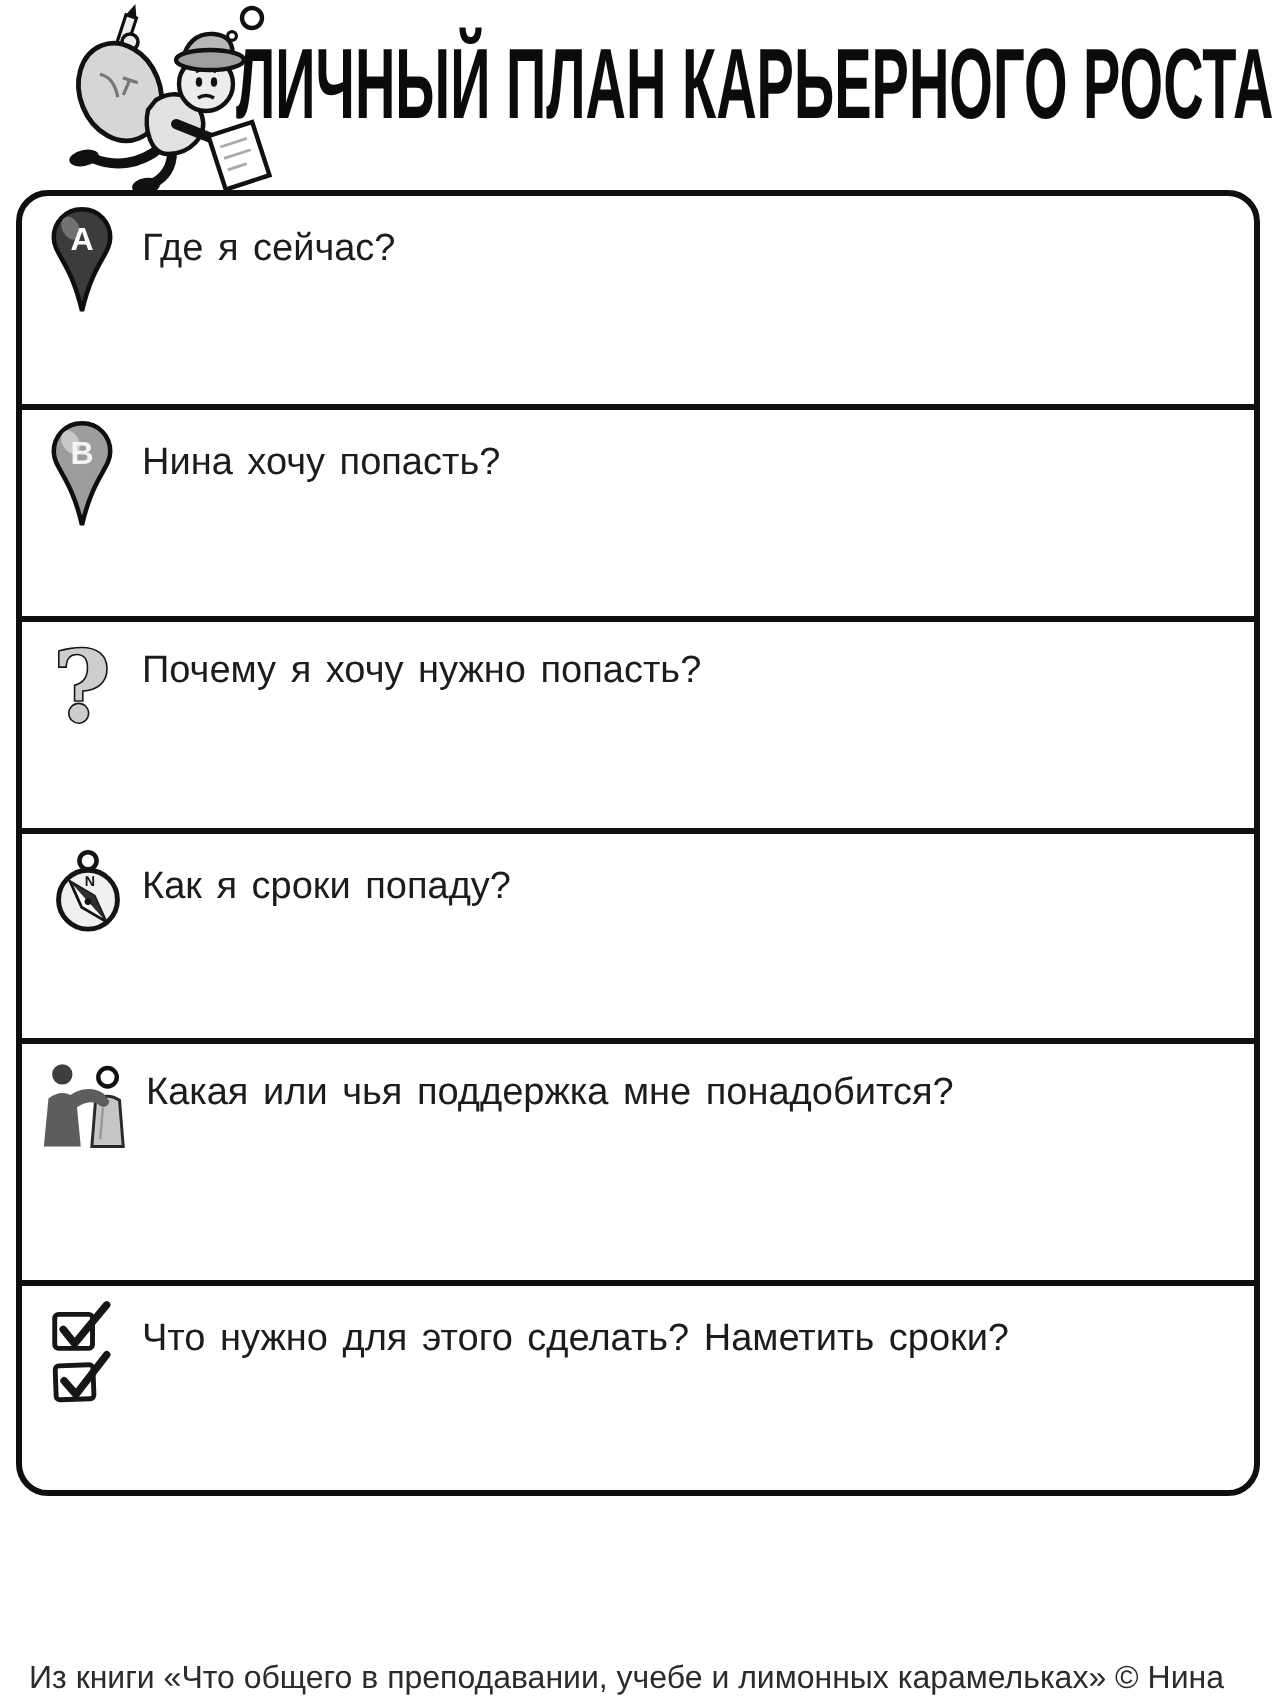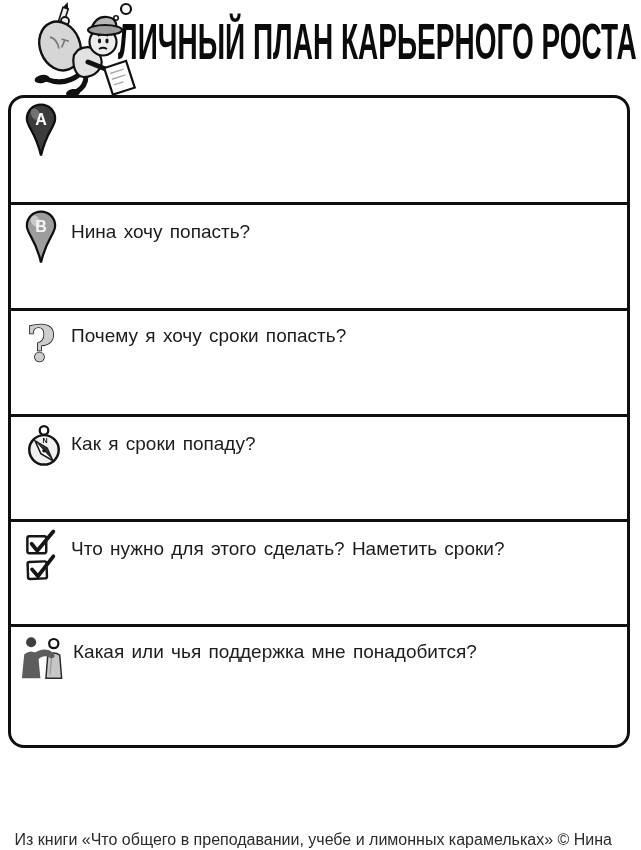--- a/index.html
+++ b/index.html
@@ -82,83 +82,84 @@
 <div class="plan-table">
 
   <div class="row r1">
     <div class="icon-cell">
       <svg viewBox="0 0 34 60" width="32" height="58" style="margin-top:-2px">
         <path d="M17,2 C26,2 32,9 32,17 C32,26 23,30 17,56 C11,30 2,26 2,17 C2,9 8,2 17,2 Z" fill="#3c3c3c" stroke="#0f0f0f" stroke-width="2.4"></path>
         <ellipse cx="11" cy="12" rx="4.5" ry="6.5" fill="rgba(255,255,255,0.28)" transform="rotate(-28 11 12)"></ellipse>
         <text x="17" y="23.5" text-anchor="middle" font-size="17" font-weight="bold" fill="#ffffff" font-family="Liberation Sans, sans-serif">A</text>
       </svg>
     </div>
+    <div class="q">Где я сейчас?</div>
   </div>
 
   <div class="row r2">
     <div class="icon-cell">
       <svg viewBox="0 0 34 60" width="32" height="58" style="margin-top:-2px">
         <path d="M17,2 C26,2 32,9 32,17 C32,26 23,30 17,56 C11,30 2,26 2,17 C2,9 8,2 17,2 Z" fill="#9d9d9d" stroke="#0f0f0f" stroke-width="2.4"></path>
         <ellipse cx="11" cy="12" rx="4.5" ry="6.5" fill="rgba(255,255,255,0.45)" transform="rotate(-28 11 12)"></ellipse>
         <text x="17" y="23.5" text-anchor="middle" font-size="17" font-weight="bold" fill="#f4f4f4" font-family="Liberation Sans, sans-serif">B</text>
       </svg>
     </div>
     <div class="q">Нина хочу попасть?</div>
   </div>
 
   <div class="row r3">
     <div class="icon-cell">
       <svg viewBox="0 0 34 58" width="32" height="55" style="margin-top:2px">
         <text x="17" y="44" text-anchor="middle" font-size="52" font-weight="bold" font-family="DejaVu Serif, serif" fill="#cdcdcd" stroke="#141414" stroke-width="1.7" paint-order="stroke fill">?</text>
       </svg>
     </div>
-    <div class="q">Почему я хочу сроки попасть?</div>
+    <div class="q">Почему я хочу нужно попасть?</div>
   </div>
 
   <div class="row r4">
     <div class="icon-cell">
       <svg viewBox="0 0 40 50" width="38" height="48" style="margin-top:0px">
         <circle cx="20" cy="7.5" r="4.5" fill="#fff" stroke="#141414" stroke-width="2.4"></circle>
         <circle cx="20" cy="28" r="15.5" fill="#f0f0f0" stroke="#141414" stroke-width="2.6"></circle>
         <text x="21" y="21" text-anchor="middle" font-size="7.5" font-weight="bold" fill="#141414" font-family="Liberation Sans, sans-serif">N</text>
         <g transform="rotate(-42 20 29)">
           <path d="M20,15 L24.5,29 L20,43 L15.5,29 Z" fill="#fcfcfc" stroke="#141414" stroke-width="1.5"></path>
           <path d="M20,15 L24.5,29 L20,43 Z" fill="#2e2e2e"></path>
         </g>
         <circle cx="20" cy="29" r="1.8" fill="#141414"></circle>
       </svg>
     </div>
     <div class="q">Как я сроки попаду?</div>
   </div>
 
+  <div class="row r6">
+    <div class="icon-cell">
+      <svg viewBox="0 0 52 46" width="48" height="44" style="margin-top:2px">
+        <circle cx="35.5" cy="8.5" r="5" fill="#fdfdfd" stroke="#111" stroke-width="2.4"></circle>
+        <path d="M27,46 L29,21 Q35.5,16.5 42,21 L44,46 Z" fill="#c6c6c6" stroke="#2a2a2a" stroke-width="1.6"></path>
+        <path d="M33,25 L31.5,42" stroke="#9a9a9a" stroke-width="1.4" fill="none"></path>
+        <circle cx="11" cy="7" r="5.5" fill="#3f3f3f"></circle>
+        <path d="M1,46 L3.5,20 Q11,14 18.5,20 L21,46 Z" fill="#5d5d5d"></path>
+        <path d="M13,20 C20,14 28,13.5 33.5,17.5 L36.5,21.5 C36,24.5 33,25.5 31,23.5 C26.5,20.5 21,22.5 16.5,27 Z" fill="#5d5d5d"></path>
+      </svg>
+    </div>
+    <div class="q">Какая или чья поддержка мне понадобится?</div>
+  </div>
+
   <div class="row r5">
     <div class="icon-cell">
       <svg viewBox="0 0 36 58" width="34" height="56" style="margin-top:0px">
         <g>
           <rect x="2.5" y="8" width="20" height="18" rx="2" fill="#fff" stroke="#161616" stroke-width="2.6"></rect>
           <path d="M7,16 L13,23.5 L30,3" stroke="#161616" stroke-width="4" fill="none" stroke-linecap="round"></path>
         </g>
         <g transform="translate(0.5,27) rotate(-2 12 17)">
           <rect x="2.5" y="8" width="20" height="18" rx="2" fill="#fff" stroke="#161616" stroke-width="2.6"></rect>
           <path d="M7,16 L13,23.5 L30,3" stroke="#161616" stroke-width="4" fill="none" stroke-linecap="round"></path>
         </g>
       </svg>
     </div>
     <div class="q">Что нужно для этого сделать? Наметить сроки?</div>
   </div>
 
-  <div class="row r6">
-    <div class="icon-cell">
-      <svg viewBox="0 0 52 46" width="48" height="44" style="margin-top:2px">
-        <circle cx="35.5" cy="8.5" r="5" fill="#fdfdfd" stroke="#111" stroke-width="2.4"></circle>
-        <path d="M27,46 L29,21 Q35.5,16.5 42,21 L44,46 Z" fill="#c6c6c6" stroke="#2a2a2a" stroke-width="1.6"></path>
-        <path d="M33,25 L31.5,42" stroke="#9a9a9a" stroke-width="1.4" fill="none"></path>
-        <circle cx="11" cy="7" r="5.5" fill="#3f3f3f"></circle>
-        <path d="M1,46 L3.5,20 Q11,14 18.5,20 L21,46 Z" fill="#5d5d5d"></path>
-        <path d="M13,20 C20,14 28,13.5 33.5,17.5 L36.5,21.5 C36,24.5 33,25.5 31,23.5 C26.5,20.5 21,22.5 16.5,27 Z" fill="#5d5d5d"></path>
-      </svg>
-    </div>
-    <div class="q">Какая или чья поддержка мне понадобится?</div>
-  </div>
-
 </div>
 
 <div class="credit">Из книги «Что общего в преподавании, учебе и лимонных карамельках» © Нина Джексон, Пол Рэнглз, 2015</div>
 
 </body></html>

